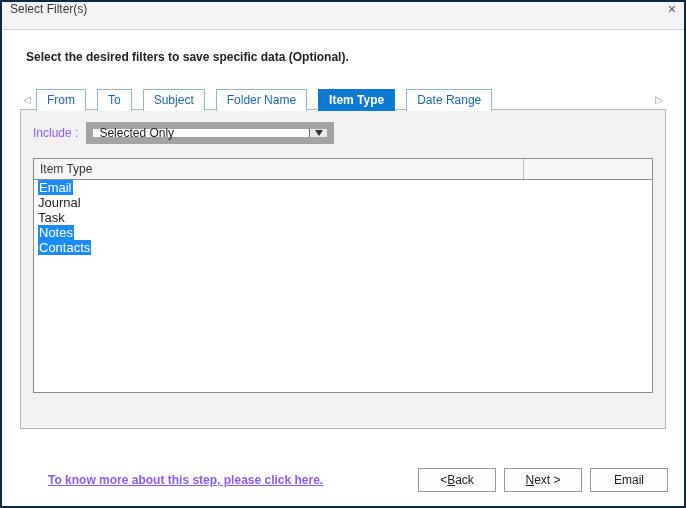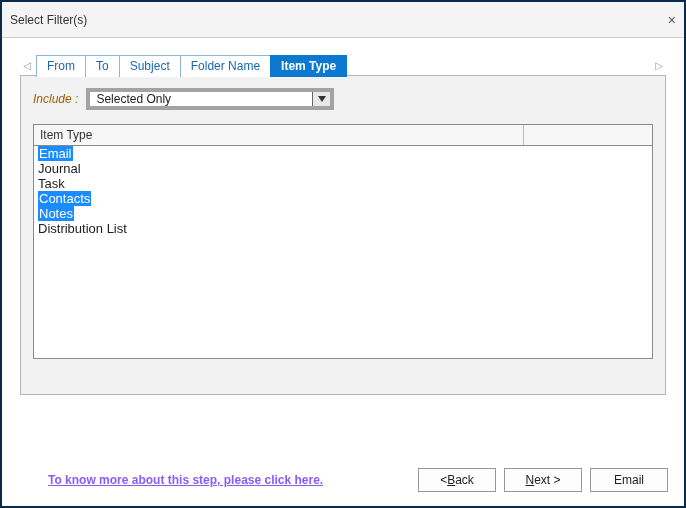--- a/index.html
+++ b/index.html
@@ -8,25 +8,24 @@
     width: 686px;
     height: 508px;
     font-family: "Segoe UI", Tahoma, Arial, sans-serif;
     font-size: 12px;
     background: #fff;
     border: 2px solid #0a2a4a;
     position: relative;
     overflow: hidden;
   }
   .titlebar {
-    height: 36px;
+    height: 28px;
     background: #f4f4f4;
     border-bottom: 1px solid #d0d0d0;
     display: flex;
-    align-items: center;
     padding: 0 8px;
     justify-content: space-between;
   }
   .titlebar span.title { color: #333; font-size: 12px; }
   .close-x { font-size: 14px; color: #555; cursor: pointer; line-height:1; }
 
   .content {
     padding: 16px 18px 0 18px;
   }
   .instruction {
@@ -38,21 +37,21 @@
 
   .tabstrip {
     display: flex;
     align-items: center;
     margin: 0 0 -1px 0;
     position: relative;
   }
   .arrow { width: 14px; text-align: center; color: #999; font-size: 10px; }
   .arrow.left { margin-right: 2px; }
   .arrow.right { margin-left: auto; }
-  .tabs { display: flex; }
+  .tabs { display: flex; gap: 12px; }
   .tab {
     border: 1px solid #8fb5db;
     border-bottom: none;
     padding: 3px 10px 4px 10px;
     margin-right: -1px;
     background: #fff;
     color: #1a68b0;
     font-size: 12px;
     position: relative;
     top: 1px;
@@ -70,28 +69,28 @@
     background: #f2f2f2;
     padding: 12px 12px 14px 12px;
     min-height: 320px;
   }
 
   .include-row {
     display: flex;
     align-items: center;
     margin-bottom: 14px;
   }
-  .include-row label { color: #a16207; margin-right: 8px; font-size: 12px; font-style: italic; }
+  .include-row label { color: #8b5cf6; margin-right: 8px; font-size: 12px; }
   .combo {
     display: flex;
     align-items: center;
     width: 248px;
     height: 22px;
     background: #fff;
-    border: 4px solid #a3a3a3;
+    border: 7px solid #a3a3a3;
     position: relative;
   }
   .combo-text { flex: 1; padding: 0 6px; font-size: 12px; color: #222; }
   .combo-btn {
     width: 18px; height: 100%;
     border-left: 1px solid #666;
     background: #e8e8e8;
     display: flex; align-items: center; justify-content: center;
   }
   .combo-btn svg { width: 8px; height: 6px; }
@@ -159,29 +158,31 @@
 </style>
 </head>
 <body>
 
 <div class="titlebar">
   <span class="title">Select Filter(s)</span>
   <span class="close-x">×</span>
 </div>
 
 <div class="content">
+  <div class="instruction">Select the desired filters to save specific data (Optional).</div>
 
   <div class="tabstrip">
     <div class="arrow left">◁</div>
     <div class="tabs" id="tabs-container">
         <div class="tab">From</div>
         <div class="tab">To</div>
         <div class="tab">Subject</div>
         <div class="tab">Folder Name</div>
         <div class="tab active">Item Type</div>
+        <div class="tab">Date Range</div>
       </div>
     <div class="arrow right">▷</div>
   </div>
 
   <div class="panel">
     <div class="include-row">
       <label>Include :</label>
       <div class="combo">
         <div class="combo-text">Selected Only</div>
         <div class="combo-btn">
@@ -194,23 +195,22 @@
 
     <div class="listbox">
       <div class="list-header">
         <div class="col main">Item Type</div>
         <div class="col spare"></div>
       </div>
       <div class="list-body" id="list-body">
           <div class="list-item selected"><span class="txt">Email</span></div>
           <div class="list-item"><span class="txt">Journal</span></div>
           <div class="list-item"><span class="txt">Task</span></div>
+          <div class="list-item selected"><span class="txt">Notes</span></div>
           <div class="list-item selected"><span class="txt">Contacts</span></div>
-          <div class="list-item selected"><span class="txt">Notes</span></div>
-          <div class="list-item"><span class="txt">Distribution List</span></div>
         </div>
     </div>
   </div>
 </div>
 
 <div class="footer">
   <span class="help-link">To know more about this step, please click here.</span>
   <div class="buttons">
     <div class="btn">
       <span>&lt; </span>

